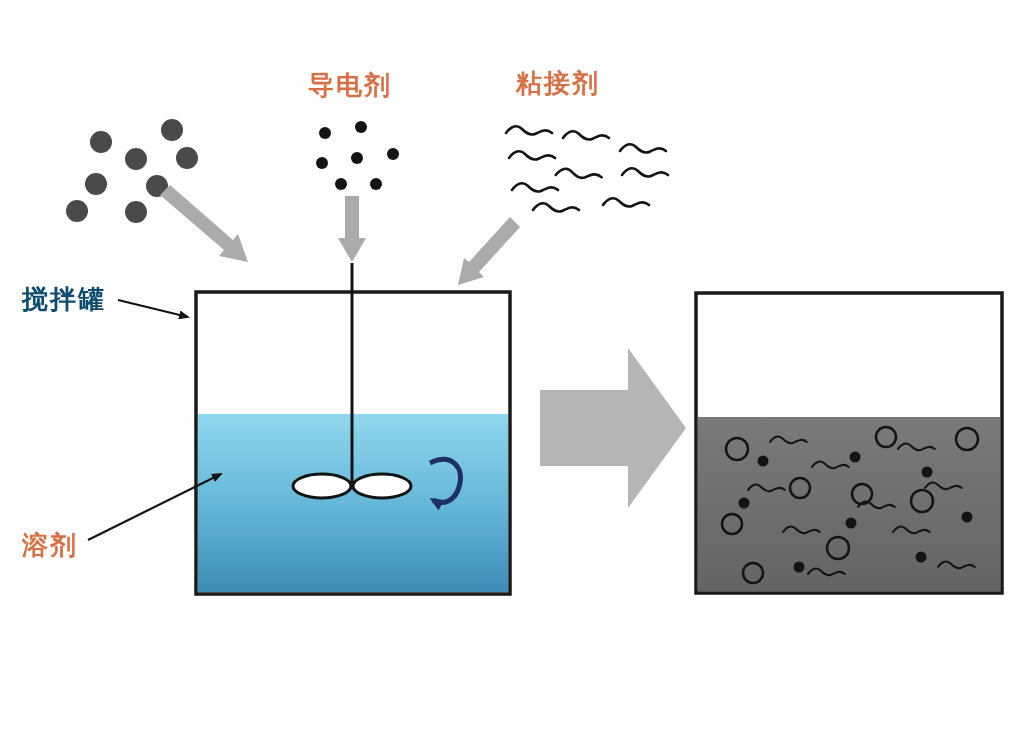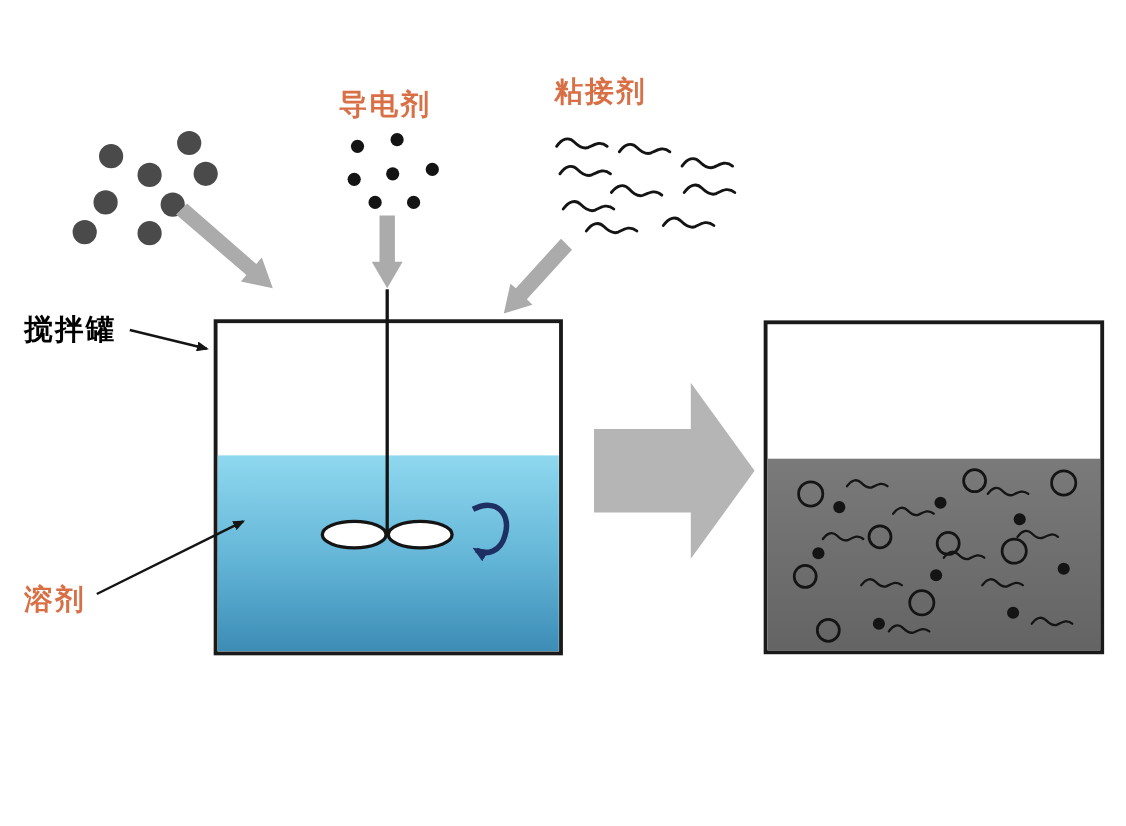--- a/index.html
+++ b/index.html
@@ -22,29 +22,29 @@
   }
   .label {
     position: absolute;
     font-size: 26px;
     font-weight: 600;
     letter-spacing: 2px;
     white-space: nowrap;
     user-select: none;
   }
   .label.orange { color: #d96f45; }
-  .label.dark   { color: #000000; }
+  .label.dark   { color: #0c4a6e; }
 </style>
 </head>
 <body>
 
 <div class="canvas">
 
-  <div class="label orange" style="left:308px; top:78px;font-family:Liberation Mono, monospace;">导电剂</div>
-  <div class="label orange" style="left:504px; top:66px;">粘接剂</div>
+  <div class="label orange" style="left:308px; top:68px;font-family:Liberation Mono, monospace;">导电剂</div>
+  <div class="label orange" style="left:516px; top:66px;">粘接剂</div>
   <div class="label dark" style="left:22px; top:282px;">搅拌罐</div>
   <div class="label orange" style="left:22px; top:528px;">溶剂</div>
 
   <svg class="diagram-svg" width="1024" height="751" viewBox="0 0 1024 751">
     <defs>
       <linearGradient id="liquidGrad" x1="0" y1="0" x2="0" y2="1">
         <stop offset="0" stop-color="#8fd8ef"></stop>
         <stop offset="0.55" stop-color="#62b4d6"></stop>
         <stop offset="1" stop-color="#3c8cb6"></stop>
       </linearGradient>

